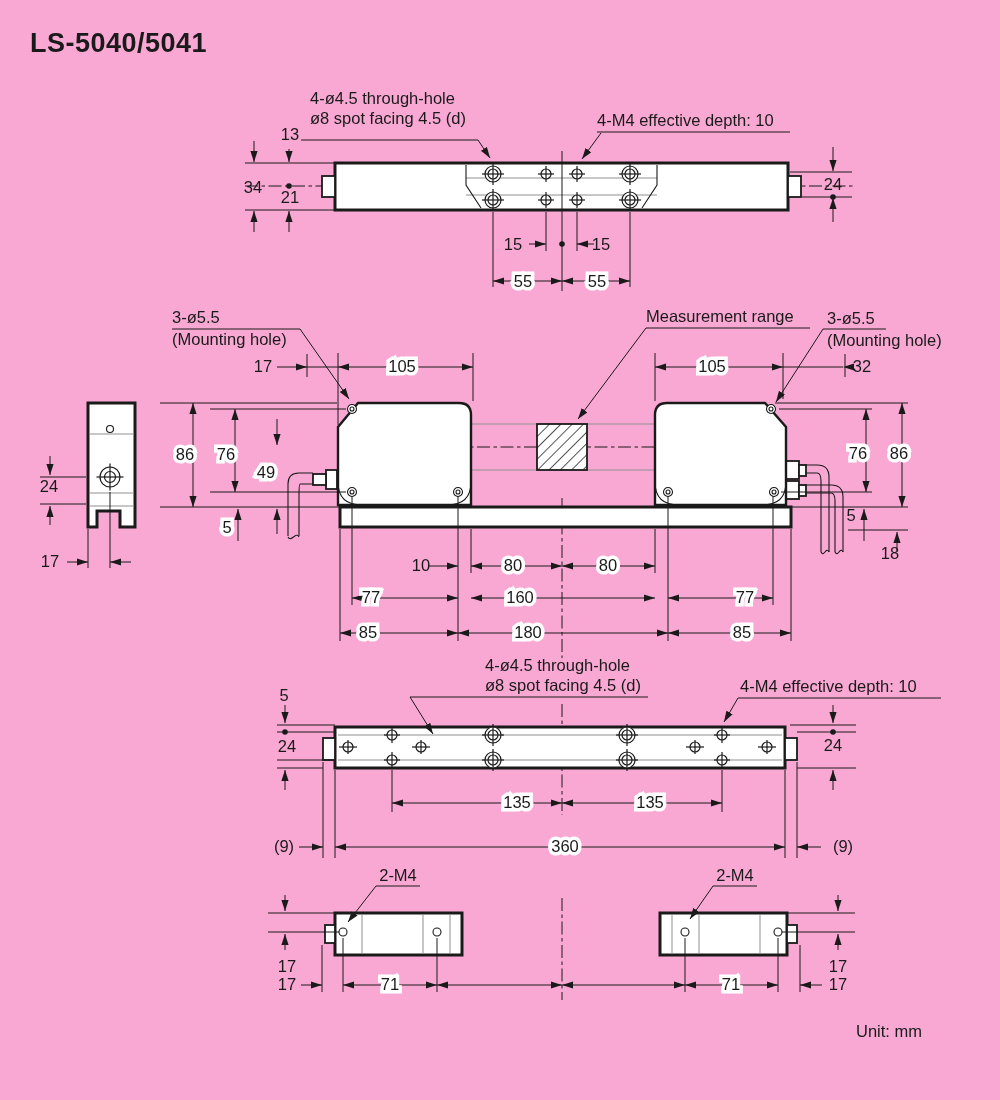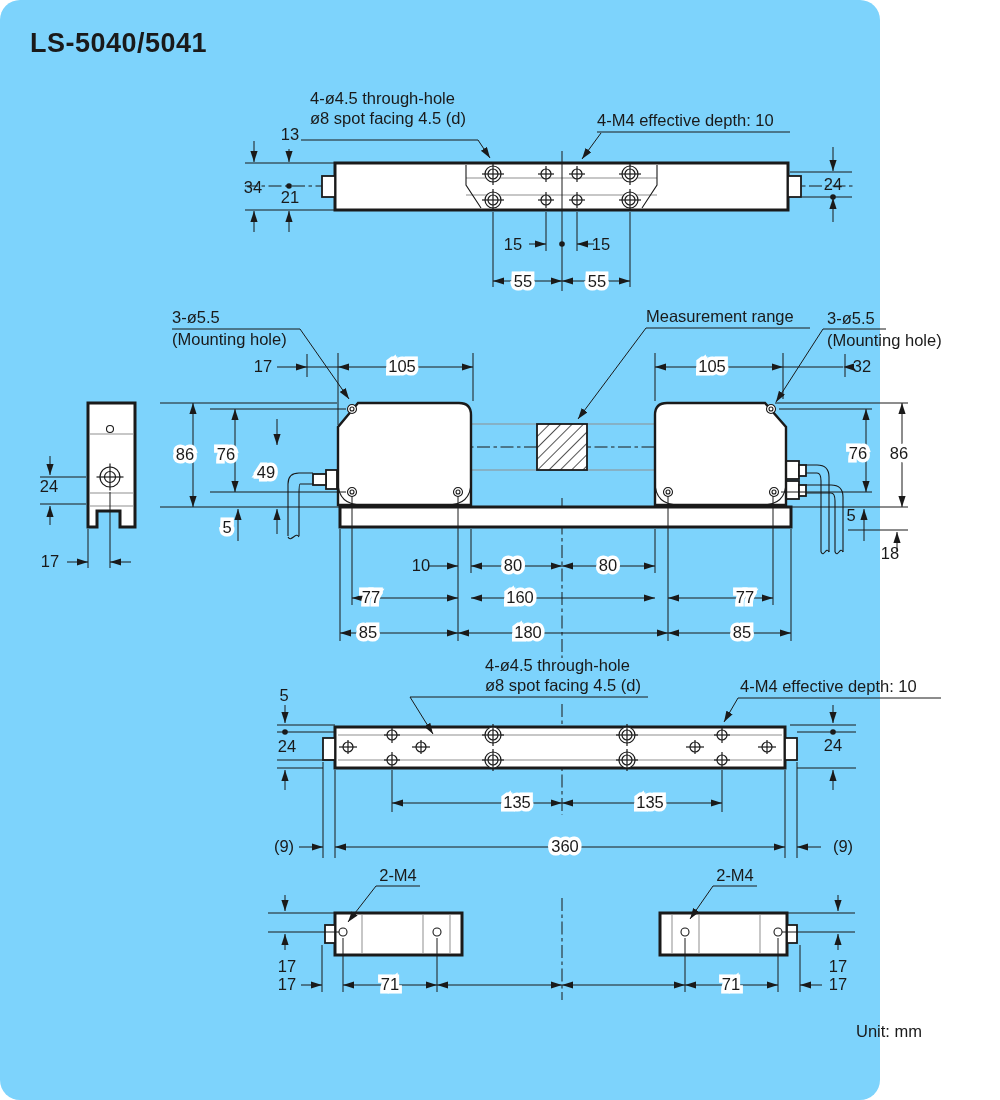--- a/index.html
+++ b/index.html
@@ -1,16 +1,16 @@
 <!DOCTYPE html>
 <html><head>
 <meta charset="utf-8">
 <style>
   html,body{margin:0;padding:0;background:#ffffff;}
-  .page{width:880px;height:1100px;position:relative;background:#7dd3fc;border-radius:20px;}
+  .page{width:1000px;height:1100px;position:relative;background:#f9a8d4;}
   svg{display:block;}
   
   .s3{stroke:#1a1a1a;stroke-width:3;fill:none;stroke-linejoin:miter;}
   .sbox{stroke:#1a1a1a;stroke-width:2.4;fill:#ffffff;}
   .s2{stroke:#1a1a1a;stroke-width:1.8;fill:none;}
   .s1{stroke:#1a1a1a;stroke-width:1.1;fill:none;}
   .dim{stroke:#1a1a1a;stroke-width:1;fill:none;}
   .gray{stroke:#8f8f8f;stroke-width:1;fill:none;}
   .cl{stroke:#1a1a1a;stroke-width:1;fill:none;stroke-dasharray:13 3.5 3.5 3.5;}
   .fw{fill:#ffffff;}

